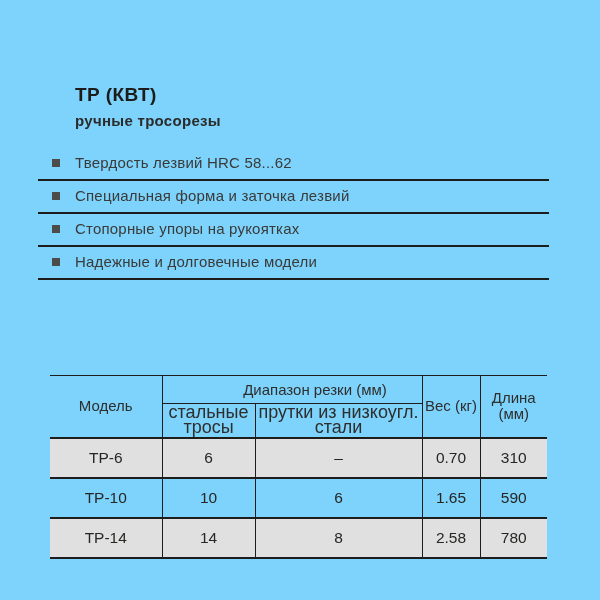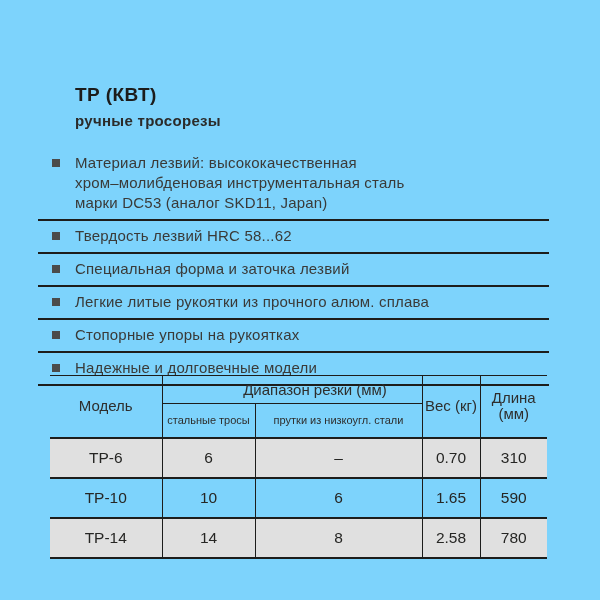--- a/index.html
+++ b/index.html
@@ -27,21 +27,21 @@
   }
   .feature .line { display:block; }
 
   .spec-table { position:absolute; left:50px; top:375px; }
   table {
     border-collapse:collapse; table-layout:fixed; width:497px;
     color:#262624; border-top:1.5px solid #1d1d1b;
   }
   th, td { padding:0 2px; text-align:center; vertical-align:middle; font-weight:normal; }
   th { font-size:15px; line-height:16px; color:#2e2e2d; }
-  th.sub { font-size:11px; line-height:15px; }
+  th.sub { font-size:18px; line-height:15px; }
   td { font-size:15.5px; }
   .h-row1 { height:28px; }
   .h-row2 { height:34px; }
   tbody tr { height:40px; }
 
   
   .vl { border-left:1.5px solid #1d1d1b; }
   
   .range-group { border-bottom:1.5px solid #1d1d1b;padding-left:48px; }
   thead .headrow-bottom { border-bottom:2.5px solid #1d1d1b; }
@@ -52,35 +52,25 @@
 <body>
 
 <div class="page">
 
   <div class="title">ТР (КВТ)</div>
   <div class="subtitle">ручные тросорезы</div>
 
   <div class="features">
     <div class="feature">
       <span class="bullet"></span>
-      <span class="line">Материал лезвий: высококачественная</span>
-      <span class="line">хром–молибденовая инструментальная сталь</span>
-      <span class="line">марки DC53 (аналог SKD11, Japan)</span>
-    </div>
-    <div class="feature">
-      <span class="bullet"></span>
       <span class="line">Твердость лезвий HRC 58...62</span>
     </div>
     <div class="feature">
       <span class="bullet"></span>
       <span class="line">Специальная форма и заточка лезвий</span>
-    </div>
-    <div class="feature">
-      <span class="bullet"></span>
-      <span class="line">Легкие литые рукоятки из прочного алюм. сплава</span>
     </div>
     <div class="feature">
       <span class="bullet"></span>
       <span class="line">Стопорные упоры на рукоятках</span>
     </div>
     <div class="feature">
       <span class="bullet"></span>
       <span class="line">Надежные и долговечные модели</span>
     </div>
   </div>

